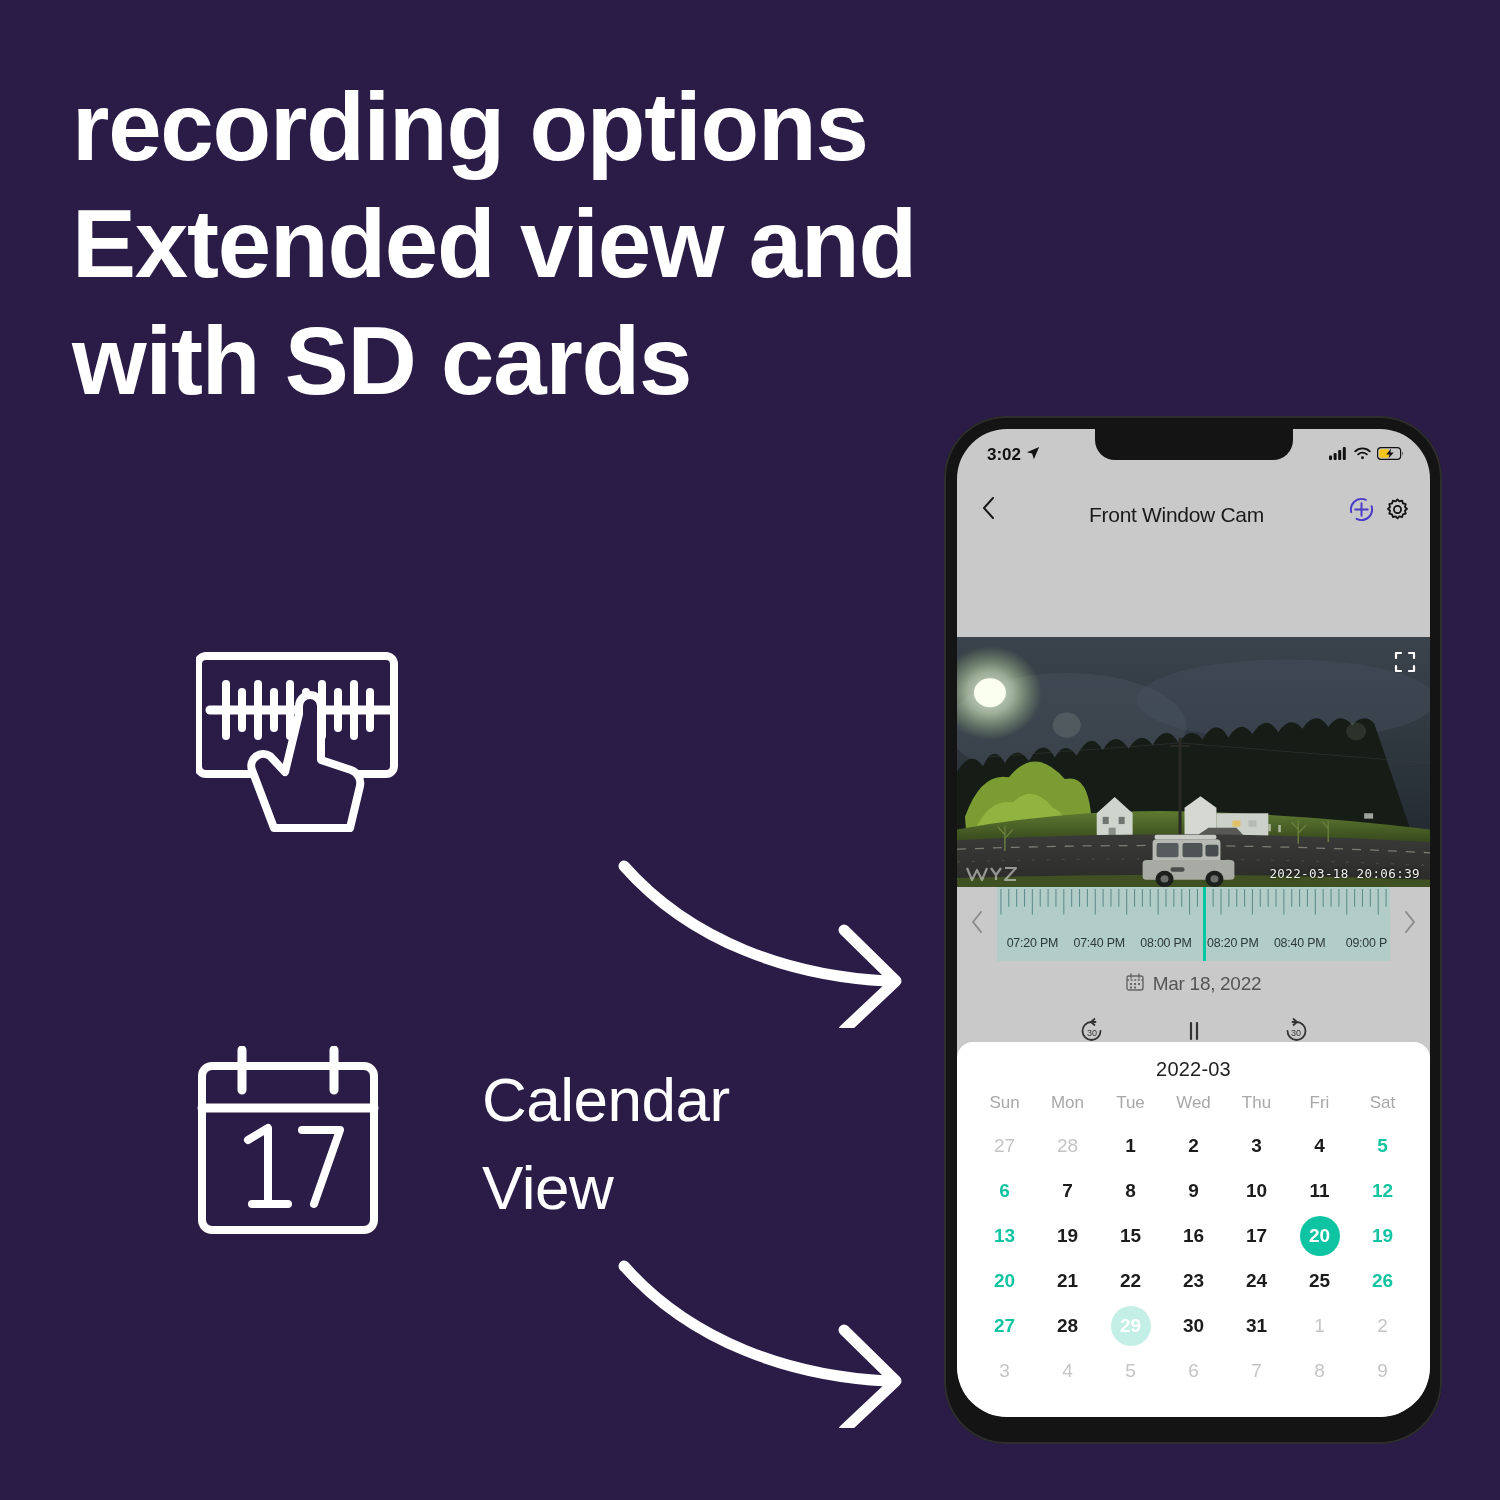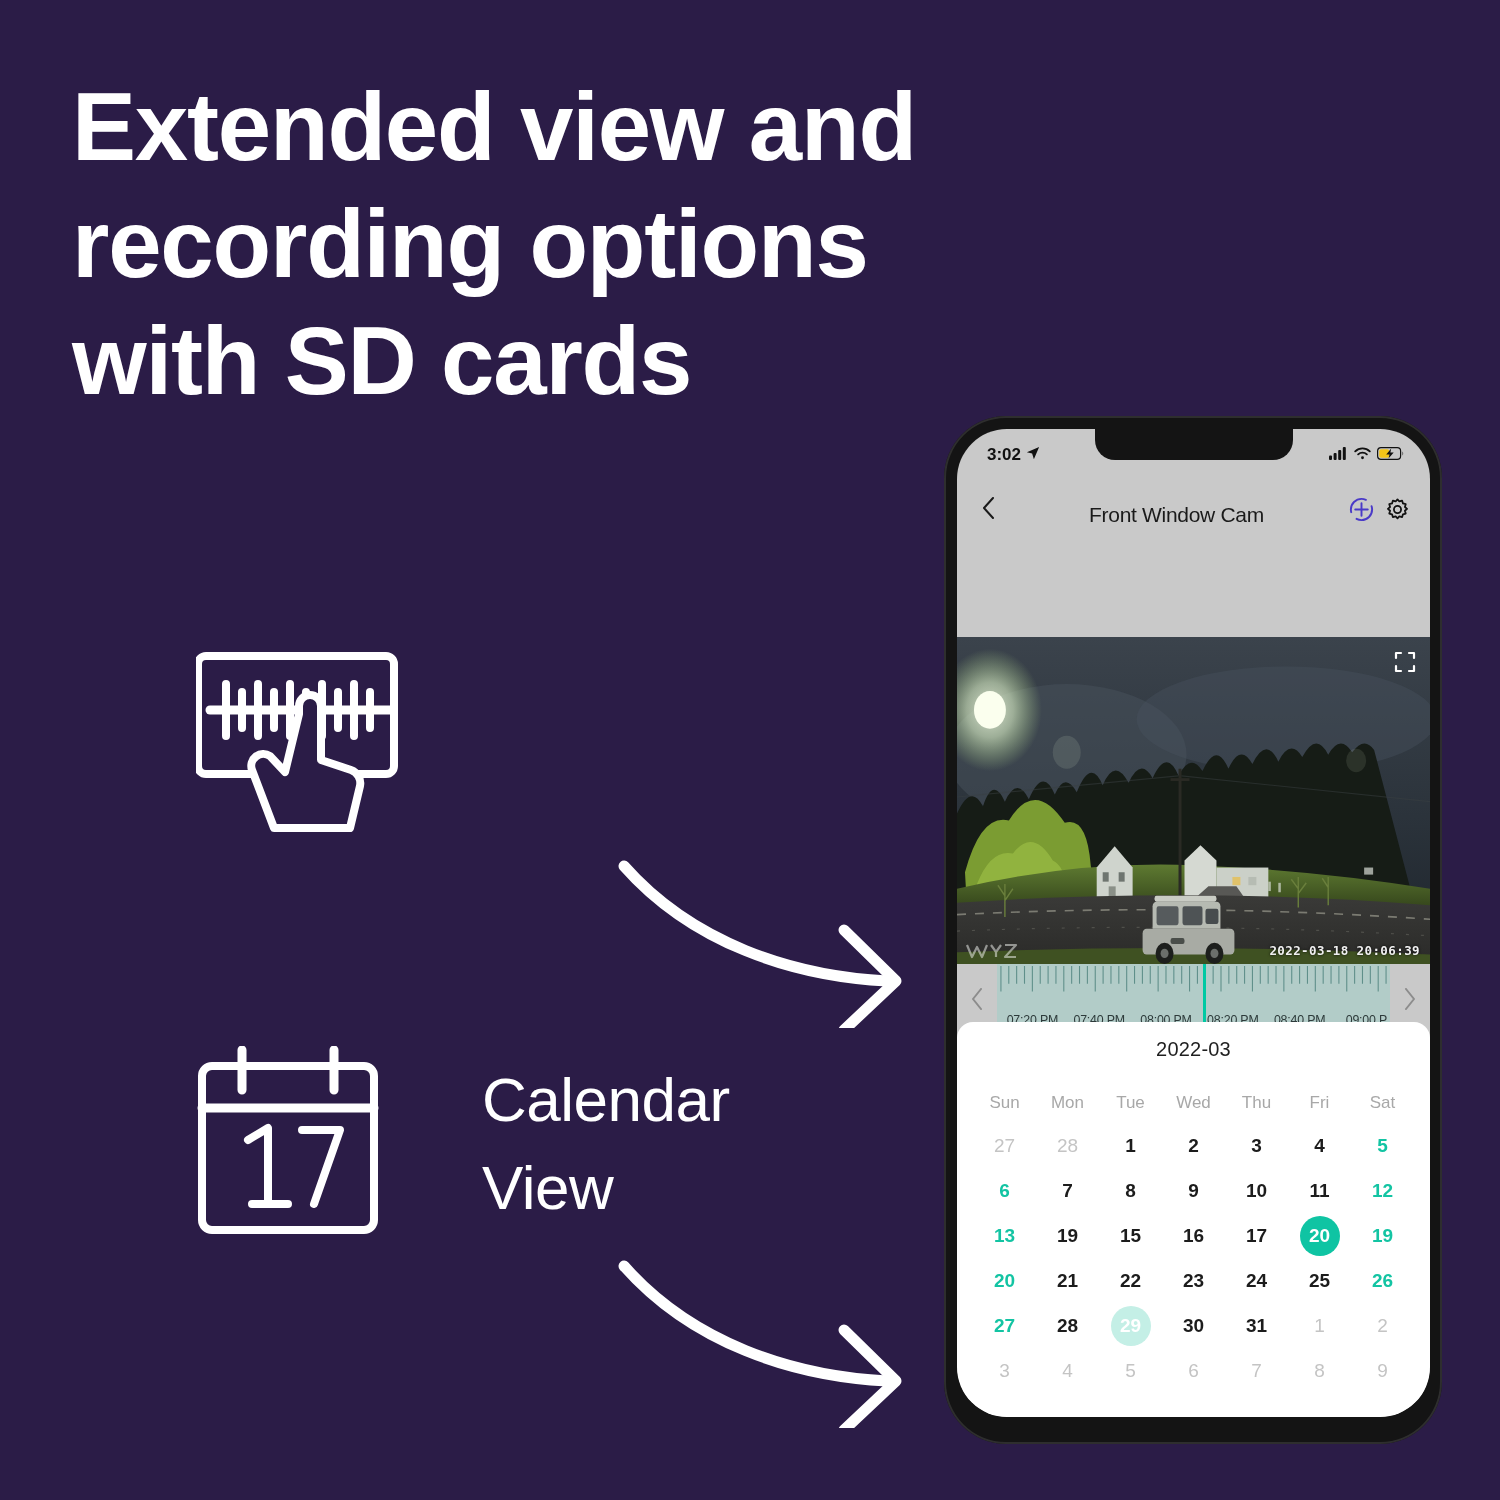--- a/index.html
+++ b/index.html
@@ -126,24 +126,23 @@
     position: relative;
     font-size: 15px;
     color: #3a3a3a;
   }
   .subbar .kbps { position: absolute; left: 18px; }
   .subbar .mode { width: 100%; text-align: center; letter-spacing: -0.2px; }
 
   
   .video {
     position: relative;
-    height: 327px;
+    height: 250px;
     overflow: hidden;
     background: #1b2026;
-    font-weight: bold;
   }
   .video svg { display: block; width: 100%; height: 100%; }
   .video-ts {
     position: absolute;
     right: 10px; bottom: 6px;
     color: #f0f0f0;
     font-family: "DejaVu Sans Mono", monospace;
     font-size: 12.5px;
     letter-spacing: 0.4px;
     text-shadow: 0 0 3px rgba(0,0,0,.9);
@@ -229,21 +228,21 @@
     background: #ffffff;
     border-radius: 16px 16px 50px 50px;
     padding: 16px 16px 26px;
     z-index: 10;
   }
   .cal-title {
     text-align: center;
     font-size: 20px;
     color: #1f1f1f;
     letter-spacing: 0.2px;
-    margin-bottom: 26px;
+    margin-bottom: 6px;
   }
   .cal-grid {
     display: grid;
     grid-template-columns: repeat(7, 1fr);
     row-gap: 4px;
   }
   .cal-dow {
     text-align: center;
     font-size: 17px;
     color: #a8a8a8;
@@ -273,22 +272,22 @@
     border-radius: 50%;
     background: #c4efe6;
     color: #ffffff;
     display: flex; align-items: center; justify-content: center;
   }
 </style>
 </head>
 <body>
 
 <div class="headline">
+  <span class="ln">recording options</span>
   <span class="ln">Extended view and</span>
-  <span class="ln">recording options</span>
   <span class="ln">with SD cards</span>
 </div>
 
 <div class="feature feature-1">
   <div class="feature-icon">
     <svg viewBox="0 0 212 196" fill="none" stroke="#fff" stroke-width="8" stroke-linecap="round" stroke-linejoin="round">
       <path d="M10 16 h180 a8 8 0 0 1 8 8 v102 a8 8 0 0 1 -8 8 h-180 a8 8 0 0 1 -8 -8 v-102 a8 8 0 0 1 8 -8 z"></path>
       <path d="M14 70 h180" stroke-width="9"></path>
       <path d="M30 44 v52 M46 52 v36 M62 44 v52 M78 52 v36 M94 44 v52 M110 52 v36
                M126 44 v52 M142 52 v36 M158 44 v52 M174 52 v36" stroke-width="8"></path>

